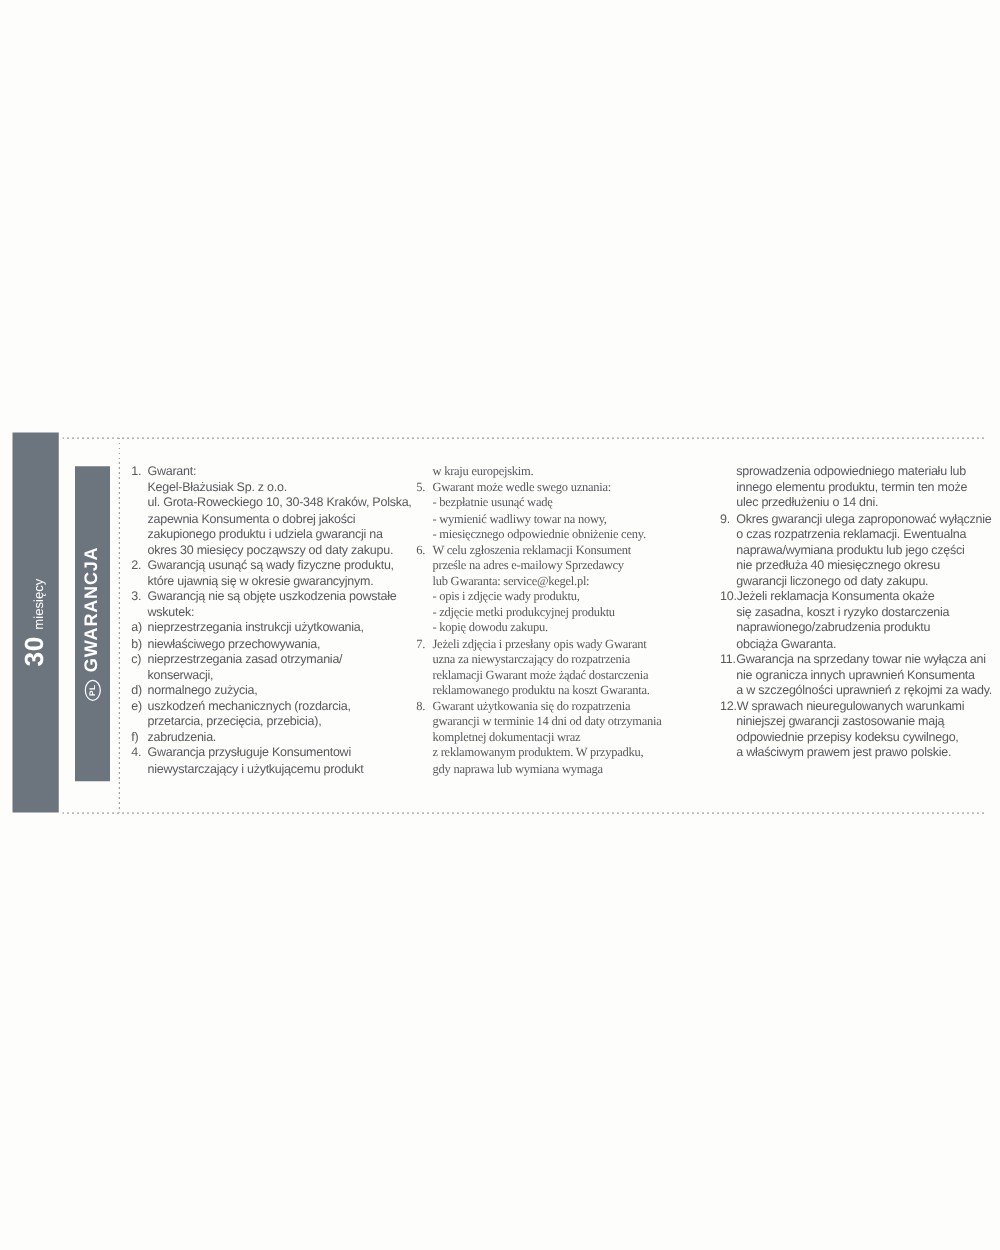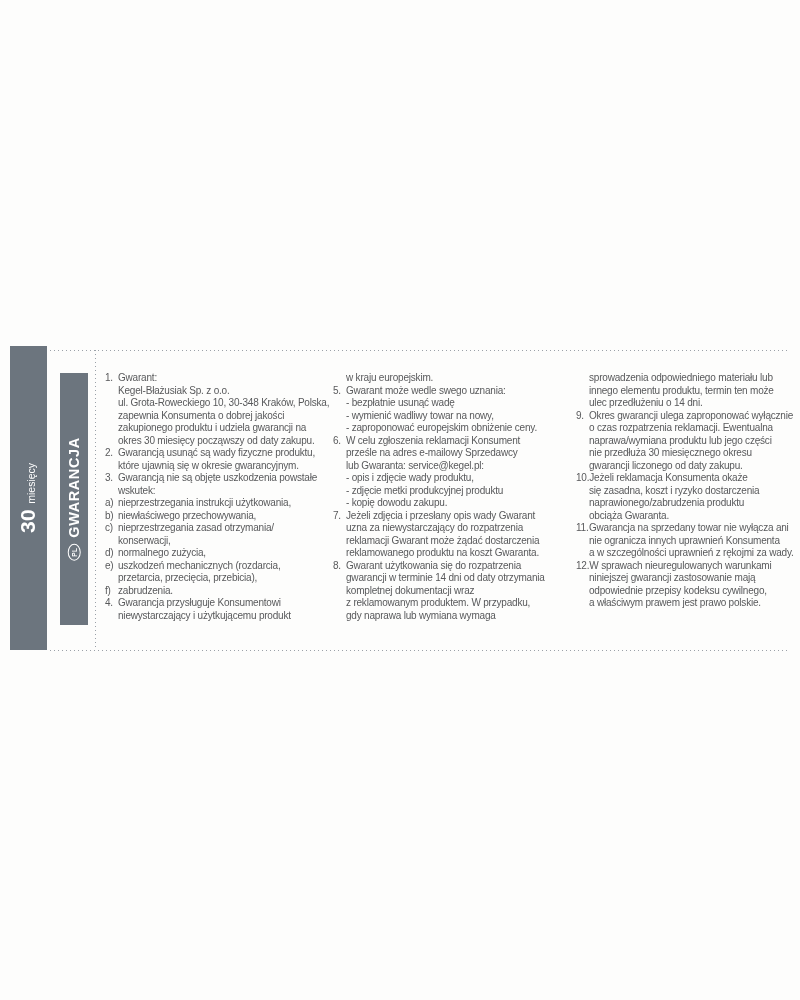--- a/index.html
+++ b/index.html
@@ -40,21 +40,21 @@
     position:absolute;width:1px;left:95px;top:350px;height:300px;
     background-image:repeating-linear-gradient(to bottom,var(--dot-color,#9ba1a8) 0 1px,transparent 1px 4px);
   }
   .col{
     position:absolute;top:372px;
     font-size:10px;line-height:12.5px;
     letter-spacing:-0.2px;
     color:var(--text-color,#58595b);
   }
   .col1{left:105px;width:228px;}
-  .col2{left:333px;width:227px;}
+  .col2{left:333px;width:227px;font-family:Liberation Serif, serif;}
   .col3{left:576px;width:236px;}
   .line{display:flex;white-space:pre;}
   .marker{flex:none;min-width:13px;}
 </style>
 </head>
 <body>
 
 <div class="page" style="--bar-color: #6c757e; --text-color: #58595b; --dot-color: #9ba1a8; --page-bg: #fdfdfc;">
 
   <div class="bar outer-bar">
@@ -95,21 +95,21 @@
       <div class="line"><span class="marker"></span><span class="text">przetarcia, przecięcia, przebicia),</span></div>
       <div class="line"><span class="marker">f)</span><span class="text">zabrudzenia.</span></div>
       <div class="line"><span class="marker">4.</span><span class="text">Gwarancja przysługuje Konsumentowi</span></div>
       <div class="line"><span class="marker"></span><span class="text">niewystarczający i użytkującemu produkt</span></div>
     </div>
   <div class="col col2">
       <div class="line"><span class="marker"></span><span class="text">w kraju europejskim.</span></div>
       <div class="line"><span class="marker">5.</span><span class="text">Gwarant może wedle swego uznania:</span></div>
       <div class="line"><span class="marker"></span><span class="text">- bezpłatnie usunąć wadę</span></div>
       <div class="line"><span class="marker"></span><span class="text">- wymienić wadliwy towar na nowy,</span></div>
-      <div class="line"><span class="marker"></span><span class="text">- zaproponować europejskim obniżenie ceny.</span></div>
+      <div class="line"><span class="marker"></span><span class="text">- miesięcznego odpowiednie obniżenie ceny.</span></div>
       <div class="line"><span class="marker">6.</span><span class="text">W celu zgłoszenia reklamacji Konsument</span></div>
       <div class="line"><span class="marker"></span><span class="text">prześle na adres e-mailowy Sprzedawcy</span></div>
       <div class="line"><span class="marker"></span><span class="text">lub Gwaranta: service@kegel.pl:</span></div>
       <div class="line"><span class="marker"></span><span class="text">- opis i zdjęcie wady produktu,</span></div>
       <div class="line"><span class="marker"></span><span class="text">- zdjęcie metki produkcyjnej produktu</span></div>
       <div class="line"><span class="marker"></span><span class="text">- kopię dowodu zakupu.</span></div>
       <div class="line"><span class="marker">7.</span><span class="text">Jeżeli zdjęcia i przesłany opis wady Gwarant</span></div>
       <div class="line"><span class="marker"></span><span class="text">uzna za niewystarczający do rozpatrzenia</span></div>
       <div class="line"><span class="marker"></span><span class="text">reklamacji Gwarant może żądać dostarczenia</span></div>
       <div class="line"><span class="marker"></span><span class="text">reklamowanego produktu na koszt Gwaranta.</span></div>
@@ -119,21 +119,21 @@
       <div class="line"><span class="marker"></span><span class="text">z reklamowanym produktem. W przypadku,</span></div>
       <div class="line"><span class="marker"></span><span class="text">gdy naprawa lub wymiana wymaga</span></div>
     </div>
   <div class="col col3">
       <div class="line"><span class="marker"></span><span class="text">sprowadzenia odpowiedniego materiału lub</span></div>
       <div class="line"><span class="marker"></span><span class="text">innego elementu produktu, termin ten może</span></div>
       <div class="line"><span class="marker"></span><span class="text">ulec przedłużeniu o 14 dni.</span></div>
       <div class="line"><span class="marker">9.</span><span class="text">Okres gwarancji ulega zaproponować wyłącznie</span></div>
       <div class="line"><span class="marker"></span><span class="text">o czas rozpatrzenia reklamacji. Ewentualna</span></div>
       <div class="line"><span class="marker"></span><span class="text">naprawa/wymiana produktu lub jego części</span></div>
-      <div class="line"><span class="marker"></span><span class="text">nie przedłuża 30 miesięcznego okresu</span></div>
+      <div class="line"><span class="marker"></span><span class="text">nie przedłuża 40 miesięcznego okresu</span></div>
       <div class="line"><span class="marker"></span><span class="text">gwarancji liczonego od daty zakupu.</span></div>
       <div class="line"><span class="marker">10.</span><span class="text">Jeżeli reklamacja Konsumenta okaże</span></div>
       <div class="line"><span class="marker"></span><span class="text">się zasadna, koszt i ryzyko dostarczenia</span></div>
       <div class="line"><span class="marker"></span><span class="text">naprawionego/zabrudzenia produktu</span></div>
       <div class="line"><span class="marker"></span><span class="text">obciąża Gwaranta.</span></div>
       <div class="line"><span class="marker">11.</span><span class="text">Gwarancja na sprzedany towar nie wyłącza ani</span></div>
       <div class="line"><span class="marker"></span><span class="text">nie ogranicza innych uprawnień Konsumenta</span></div>
       <div class="line"><span class="marker"></span><span class="text">a w szczególności uprawnień z rękojmi za wady.</span></div>
       <div class="line"><span class="marker">12.</span><span class="text">W sprawach nieuregulowanych warunkami</span></div>
       <div class="line"><span class="marker"></span><span class="text">niniejszej gwarancji zastosowanie mają</span></div>

